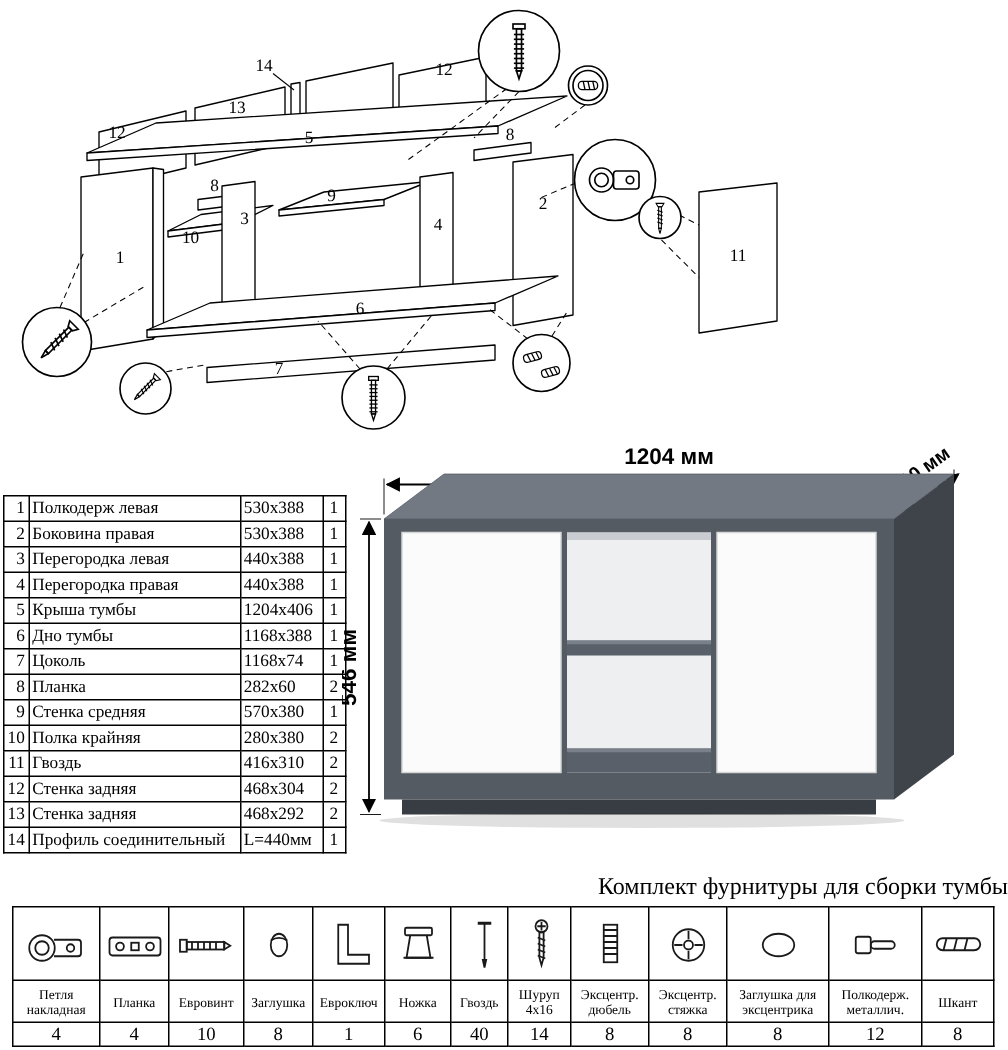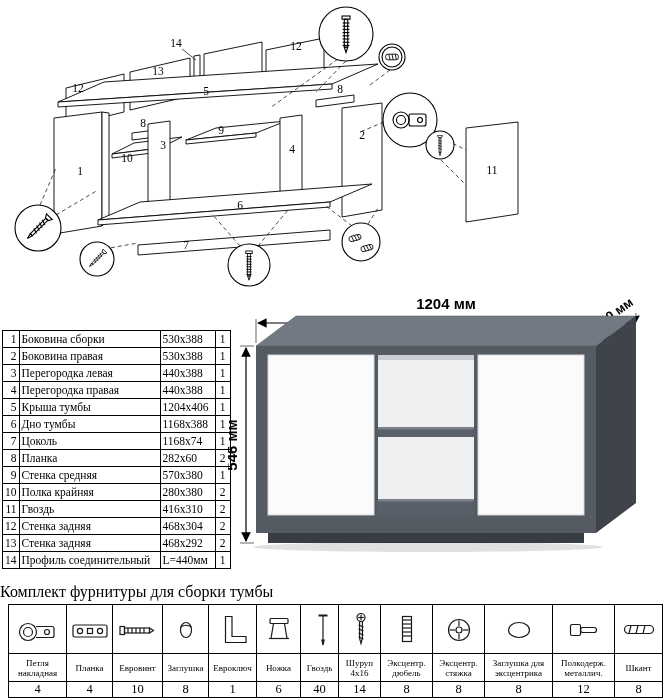--- a/index.html
+++ b/index.html
@@ -24,21 +24,21 @@
   #parts .c-qty{text-align:center}
 
   
   #product{left:228px;top:293px}
   .dim{font:bold 15px "Liberation Sans",sans-serif;fill:#000;text-anchor:middle}
   .dim2{font:bold 13px "Liberation Sans",sans-serif;fill:#000;text-anchor:middle}
   .dl{stroke:#000;stroke-width:1.2}
   .ext{stroke:#000;stroke-width:.6}
 
   
-  #hwtitle{left:0;top:583px;width:672px;text-align:left;font-size:16px}
+  #hwtitle{left:0;top:583px;width:672px;text-align:right;font-size:16px}
   #hw{left:8px;top:604px;width:562px;border-collapse:collapse;table-layout:fixed}
   #hw td{border:1px solid #000;text-align:center;vertical-align:middle;padding:0}
   #hw .hw-icon-cell{height:48px}
   #hw .hw-name{font-size:9px;line-height:10px;height:27px;padding:0 1px}
   #hw .hw-qty{font-size:12.5px;height:15px}
   svg.ic{display:block;margin:0 auto}
   svg.ic *{stroke:#1a1a1a;stroke-width:1.2;fill:none}
 </style>
 </head>
 <body>
@@ -200,21 +200,21 @@
 <table id="parts" class="abs">
   <colgroup>
       <col style="width:15px">
       <col style="width:141px">
       <col style="width:55px">
       <col style="width:15px">
     </colgroup>
   <tbody>
     <tr>
         <td class="c-num">1</td>
-        <td class="c-name">Боковина сборки</td>
+        <td class="c-name">Полкодерж левая</td>
         <td class="c-size">530x388</td>
         <td class="c-qty">1</td>
       </tr>
     <tr>
         <td class="c-num">2</td>
         <td class="c-name">Боковина правая</td>
         <td class="c-size">530x388</td>
         <td class="c-qty">1</td>
       </tr>
     <tr>

